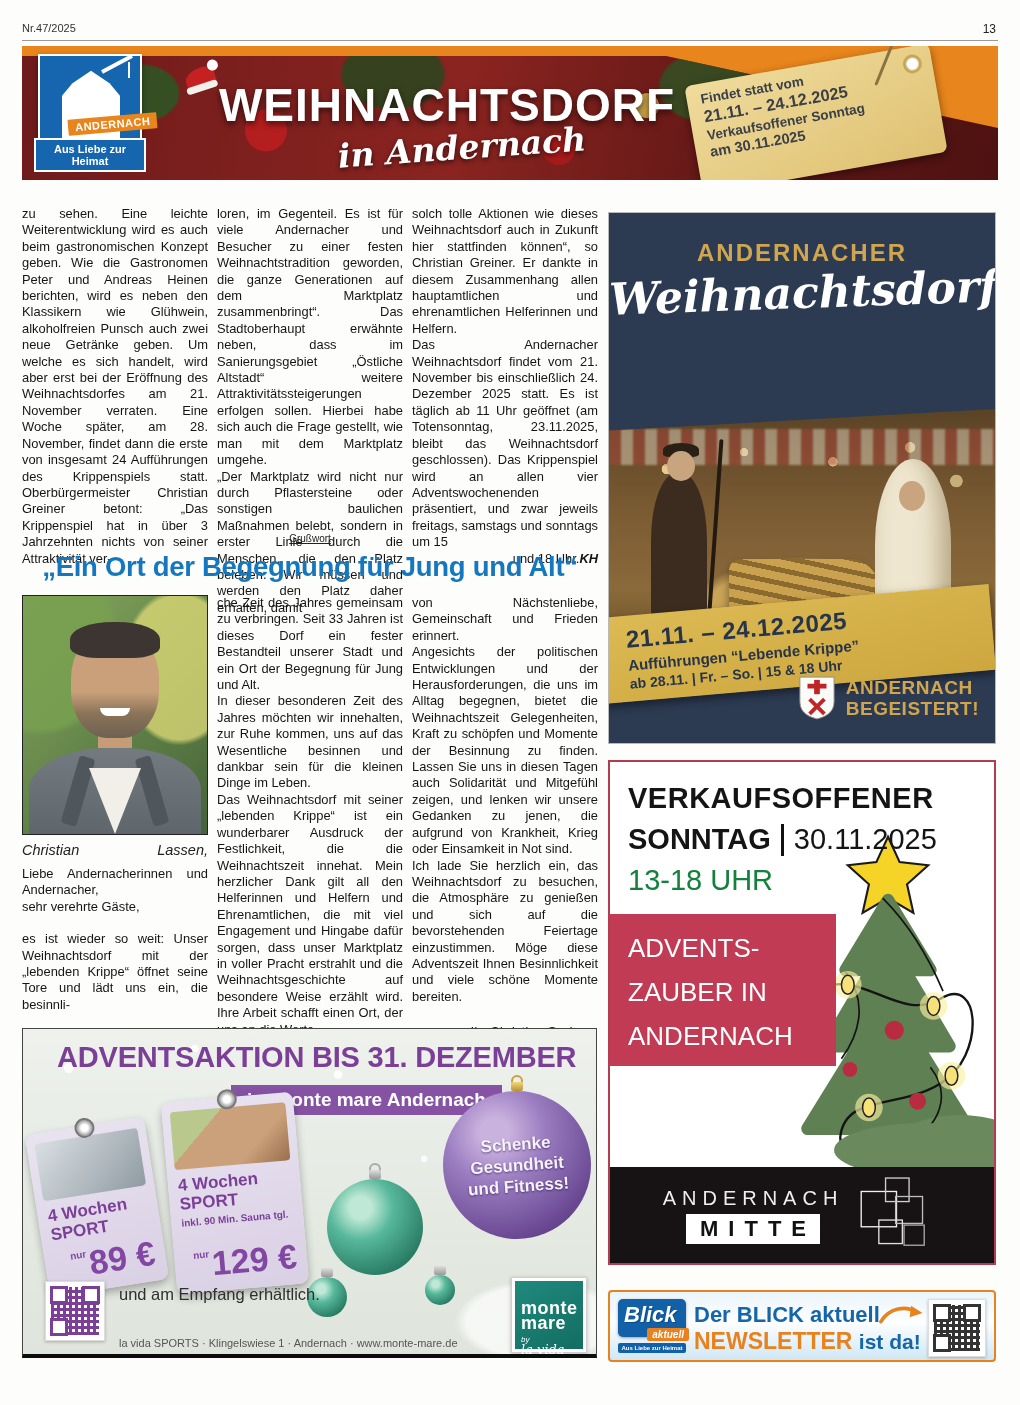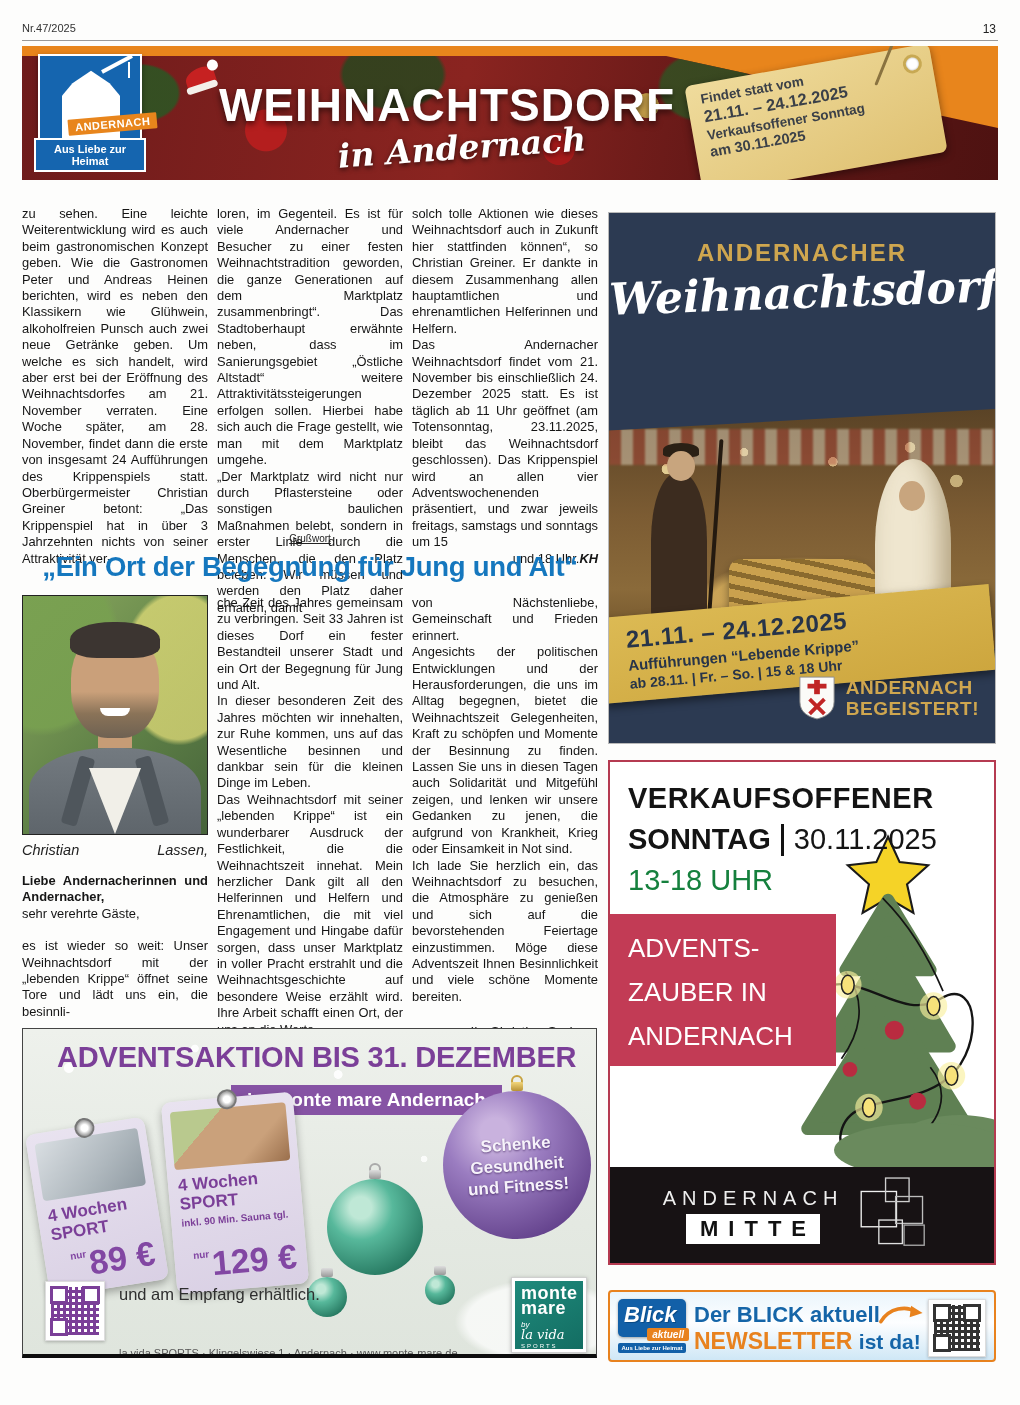--- a/index.html
+++ b/index.html
@@ -241,26 +241,26 @@
     background:radial-gradient(circle at 35% 30%,#bfe8d6 0 12%,#57b89b 35%,#1f6f58 85%);}
   .bpurple{left:420px;top:62px;width:148px;height:148px;
     background:radial-gradient(circle at 35% 28%,#c9b2de 0 10%,#9a7cc0 35%,#5d3b86 85%);}
   .bpurple .cap{background:linear-gradient(#f3d67a,#b89236);}
   .bpurple .ring{border-color:#c7a23f;}
   .bp-text{position:absolute;inset:0;display:flex;flex-direction:column;justify-content:center;
     align-items:center;color:#f6f2fa;font-weight:700;font-size:17px;line-height:21px;
     transform:rotate(-4deg);text-shadow:0 1px 2px rgba(40,10,70,.6);}
   .mm-qr{position:absolute;left:22px;top:252px;width:58px;height:58px;--qc:#7b3f98;}
   .mm-info{position:absolute;left:96px;top:254px;color:#2f2f2f;font-size:16.5px;line-height:22px;}
-  .mm-info3{position:absolute;left:96px;top:308px;color:#555;font-size:11px;margin-top:10px;}
+  .mm-info3{position:absolute;left:96px;top:308px;color:#555;font-size:11px;}
   .mm-logo{position:absolute;left:488px;top:248px;width:76px;height:76px;background:#fff;
     border:1px solid #cfcfcf;box-shadow:0 1px 4px rgba(0,0,0,.25);padding:3px;box-sizing:border-box;}
   .mm-logo-in{position:relative;width:100%;height:100%;
     background:linear-gradient(150deg,#1f8a7c,#136d62);color:#fff;box-sizing:border-box;
-    padding:5px 6px;}
+    padding:20px 6px;}
   .mm-lg1{font-size:18px;font-weight:800;line-height:15px;letter-spacing:.5px;}
   .mm-lgby{font-size:8px;font-style:italic;margin-top:4px;}
   .mm-lgsub{font-family:"DejaVu Serif",serif;font-style:italic;font-size:13px;line-height:12px;}
   .mm-lgsub2{font-size:6px;letter-spacing:2px;margin-top:2px;}
 </style>
 </head>
 <body>
 
 <div class="page">
 
@@ -323,21 +323,21 @@
       <div class="p-head"></div>
       <div class="p-smile"></div>
       <div class="p-hair"></div>
     </div>
     <div style="margin-top:6px;">
       <div class="cap-row">
         <span>Christian</span>
         <span>Lassen,</span>
       </div>
     </div>
-    <p style="margin-top:13px;font-weight:bold;">Liebe Andernacherinnen und Andernacher,</p>
+    <p style="margin-top:6px;">Liebe Andernacherinnen und Andernacher,</p>
     <p>sehr verehrte Gäste,</p>
     <p style="margin-top:16px;">es ist wieder so weit: Unser Weihnachtsdorf mit der „lebenden Krippe“ öffnet seine Tore und lädt uns ein, die besinnli-</p>
   </div>
   <div class="col" style="left:217px;top:595px;">
     <p>che Zeit des Jahres gemeinsam zu verbringen. Seit 33 Jahren ist dieses Dorf ein fester Bestandteil unserer Stadt und ein Ort der Begegnung für Jung und Alt.</p>
     <p>In dieser besonderen Zeit des Jahres möchten wir innehalten, zur Ruhe kommen, uns auf das Wesentliche besinnen und dankbar sein für die kleinen Dinge im Leben.</p>
     <p>Das Weihnachtsdorf mit seiner „lebenden Krippe“ ist ein wunderbarer Ausdruck der Festlichkeit, die die Weihnachtszeit innehat. Mein herzlicher Dank gilt all den Helferinnen und Helfern und Ehrenamtlichen, die mit viel Engagement und Hingabe dafür sorgen, dass unser Marktplatz in voller Pracht erstrahlt und die Weihnachtsgeschichte auf besondere Weise erzählt wird. Ihre Arbeit schafft einen Ort, der uns an die Werte</p>
   </div>
   <div class="col" style="left:412px;top:595px;">
     <p>von Nächstenliebe, Gemeinschaft und Frieden erinnert.</p>

